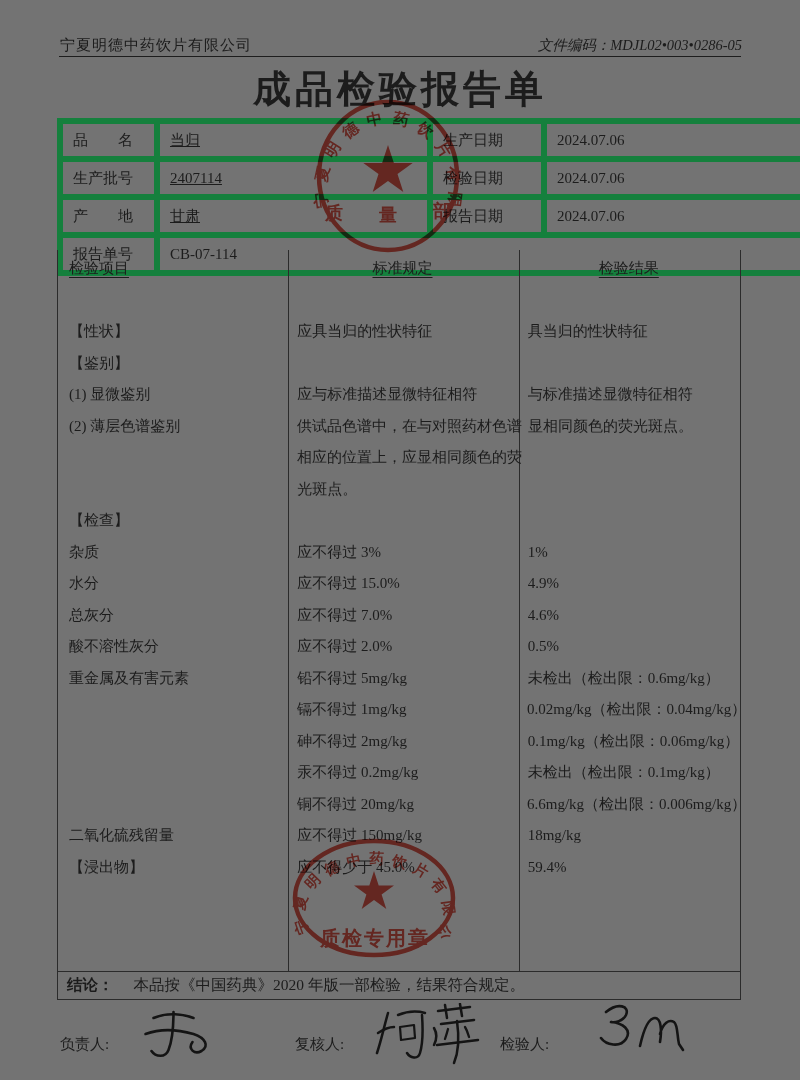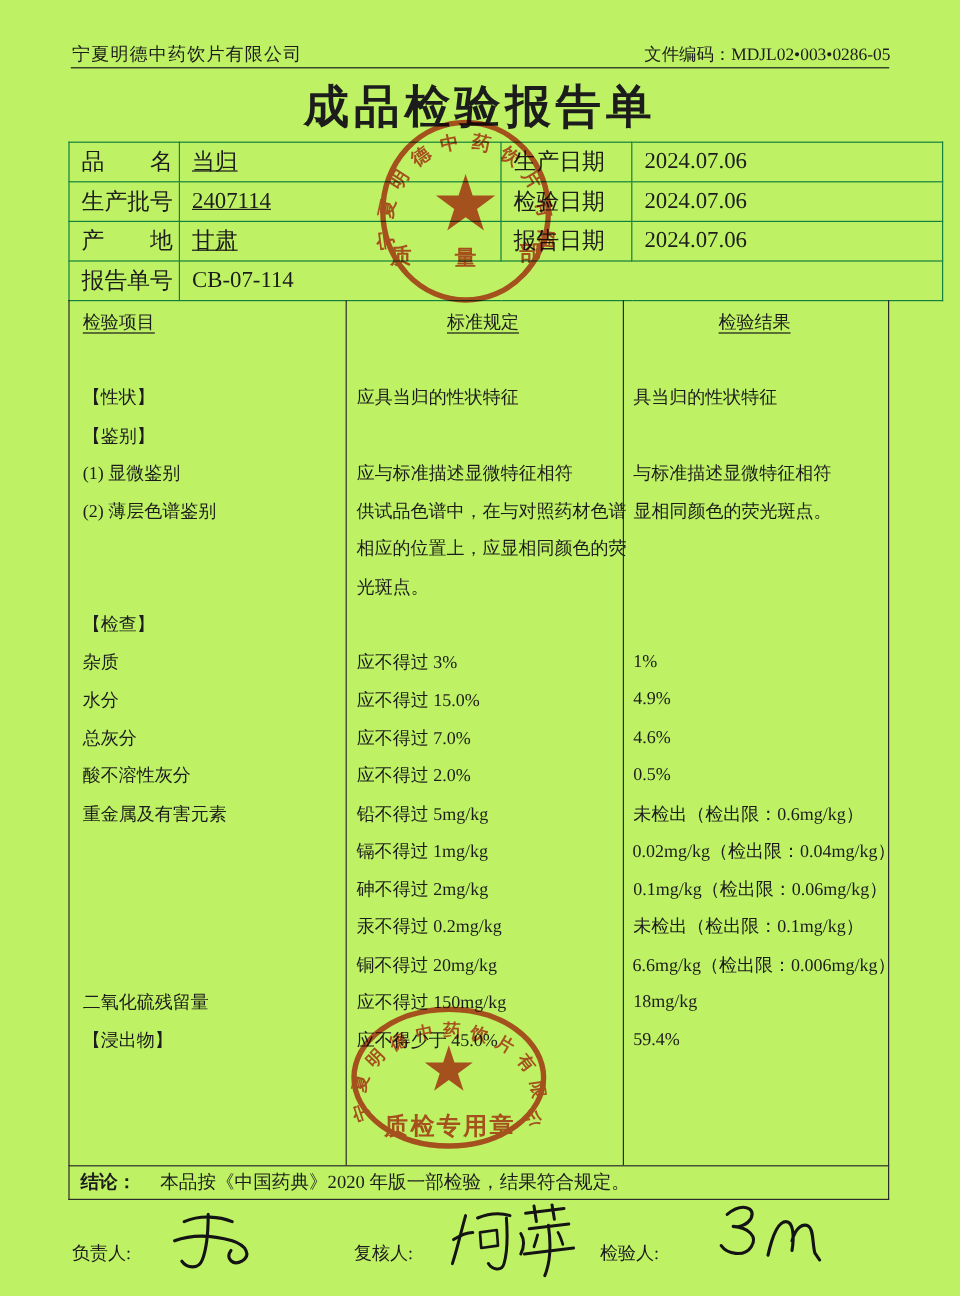--- a/index.html
+++ b/index.html
@@ -1,28 +1,28 @@
 <!DOCTYPE html>
 <html><head>
 <meta charset="utf-8">
 <style>
   html,body{margin:0;padding:0;background:#ffffff;}
   .page{
-    position:relative;width:800px;height:1080px;background:#bef264;overflow:hidden;
+    position:relative;width:800px;height:1080px;background:#737373;overflow:hidden;
     font-family:"Liberation Serif","DejaVu Serif",serif;color:#1c1c1c;
   }
   .abs{position:absolute;}
   
   .company{left:60px;top:36px;font-size:15px;letter-spacing:1px;}
-  .filecode{right:58px;top:36px;font-size:14.5px;}
+  .filecode{right:58px;top:36px;font-size:14.5px;font-style:italic;}
   .header-rule{left:59px;right:59px;top:56px;border-top:1.6px solid #1d1d1d;height:0;}
   .title{left:0;right:0;top:64px;text-align:center;font-size:38px;font-weight:bold;letter-spacing:4px;}
   
   table.info{position:absolute;left:57px;top:118px;width:684px;border-collapse:collapse;table-layout:fixed;}
-  table.info td{border:1px solid #15803d;height:32px;font-size:19px;padding:0 0 0 10px;white-space:nowrap;overflow:hidden;}
+  table.info td{border:6px solid #15803d;height:32px;font-size:15px;padding:0 0 0 10px;white-space:nowrap;overflow:hidden;}
   td.c-l{width:81px;}
   td.c-v{width:257px;text-decoration:underline;}
   td.c-l2{width:98px;padding-left:5px;}
   td.c-v2{width:248px;padding-left:9px;}
   
   .main{left:57px;top:250px;width:684px;height:722px;border:1px solid #2b2b2b;border-top:none;box-sizing:border-box;}
   .vline{position:absolute;top:0;bottom:0;width:1px;background:#2b2b2b;}
   .v1{left:230px;} .v2{left:461px;}
   .lines{position:absolute;left:0;top:3px;right:0;}
   .line{display:flex;height:31.5px;align-items:center;font-size:15px;}

